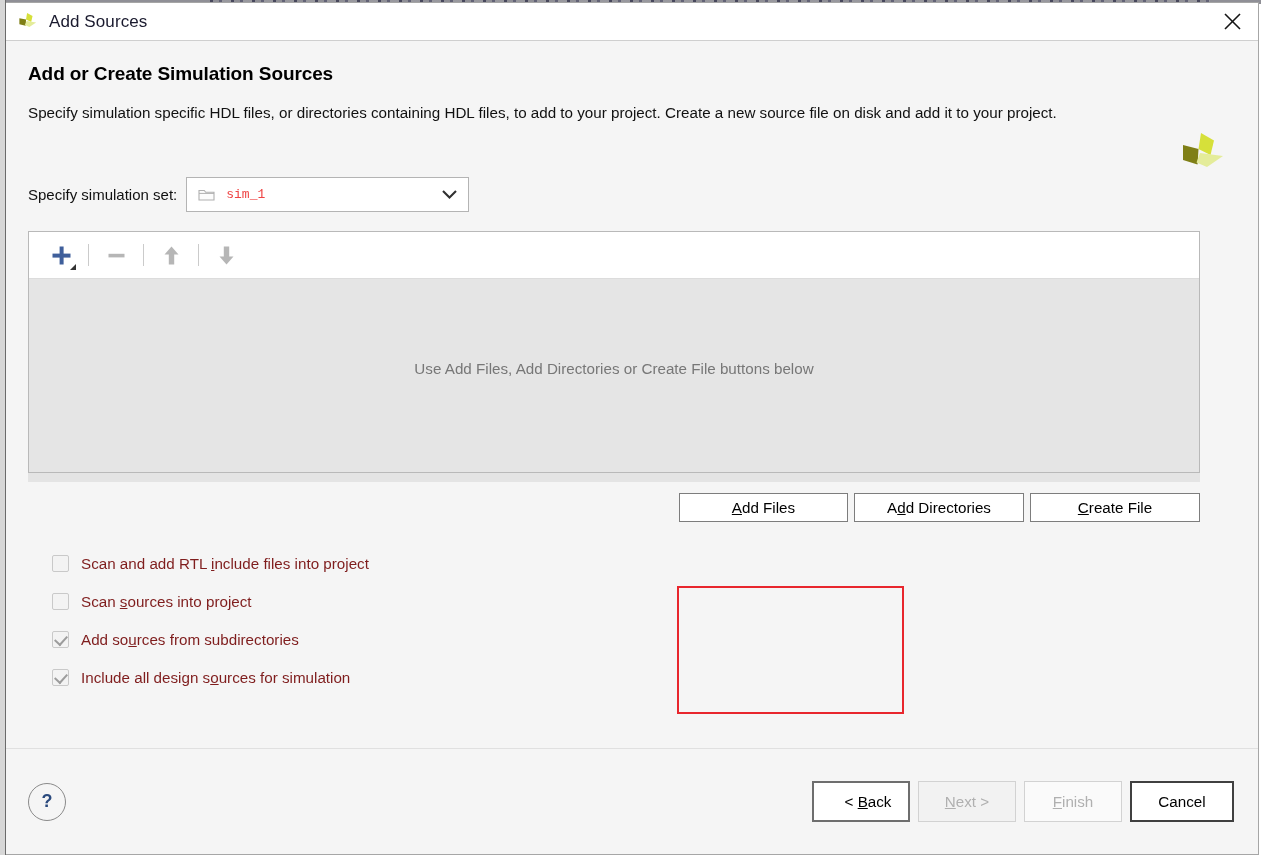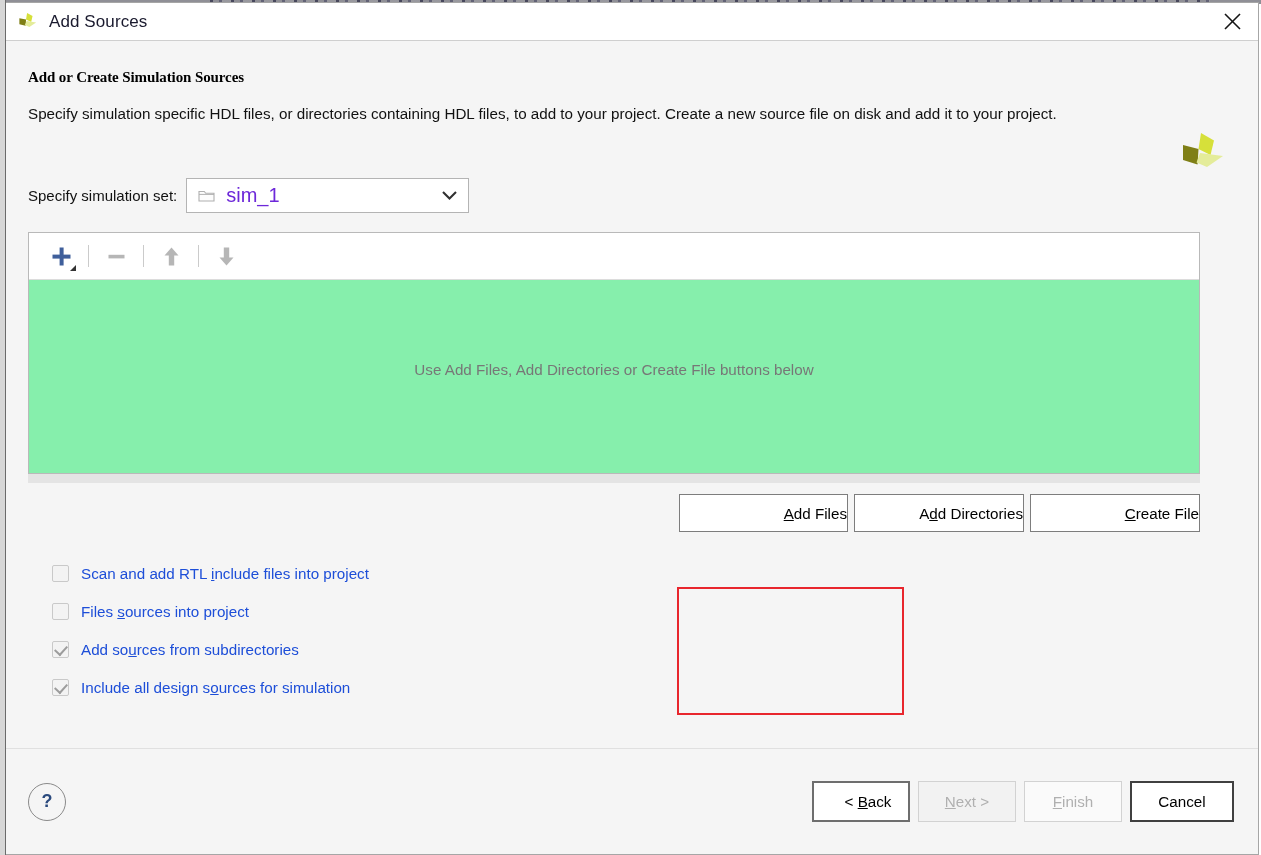--- a/index.html
+++ b/index.html
@@ -75,26 +75,25 @@
   .close-btn svg { display: block; }
 
   
   .header {
     flex: none;
     padding: 22px 26px 4px 22px;
     background: #f5f5f5;
     position: relative;
   }
   .header h1 {
-    margin: 6px 0 14px 0;
-    font-size: 15px;
+    margin: 0 0 14px 0;
+    font-size: 19px;
     font-weight: bold;
     color: #000000;
     letter-spacing: -0.1px;
-    font-family: Liberation Serif, serif;
   }
   .header p {
     margin: 0;
     font-size: 15.2px;
     line-height: 27px;
     color: #111111;
     max-width: 1120px;
   }
   .header-logo {
     position: absolute; right: 30px; top: 90px;
@@ -121,21 +120,21 @@
     width: 283px; height: 35px;
     background: #ffffff;
     border: 1px solid #b4b4b4;
     display: flex; align-items: center;
     padding: 0 10px 0 11px;
     cursor: default;
   }
   .combo .folder { flex: none; margin-right: 11px; }
   .combo .combo-val {
     flex: 1 1 auto;
-    font-size: 20px; color: #6d28d9;
+    font-size: 13px; color: #ef4444; font-family: Liberation Mono, monospace;
   }
   .combo .chev { flex: none; }
 
   
   .filepanel {
     margin-top: 19px;
     width: 1172px;
     height: 242px;
     border: 1px solid #b9b9b9;
     background: #ffffff;
@@ -161,46 +160,46 @@
   }
   .tbtn .caret {
     position: absolute; right: 1px; bottom: 2px;
     width: 0; height: 0;
     border-left: 6px solid transparent;
     border-bottom: 6px solid #333333;
   }
   .filelist {
     flex: 1 1 auto;
     display: flex; align-items: center; justify-content: center;
-    background: #86efac;
+    background: #e5e5e5;
   }
   .filelist-empty {
     font-size: 15.2px;
     color: #777777;
     margin-top: -14px;
   }
   .panel-shadow {
     width: 1172px; height: 9px;
     background: #e4e4e4;
   }
 
   
   .actions {
     margin-top: 11px;
     width: 1172px;
     display: flex; justify-content: flex-end;
     gap: 6px;
   }
   .abtn {
-    height: 38px;
+    height: 29px;
     background: #ffffff;
     border: 1px solid #7d7d7d;
     font-size: 15.2px;
     color: #000000;
-    display: flex; align-items: center; justify-content: flex-end;
+    display: flex; align-items: center; justify-content: center;
     cursor: default;
   }
   .abtn.w-addfiles { width: 169px; }
   .abtn.w-adddirs  { width: 170px; }
   .abtn.w-create   { width: 170px; }
   .mn { text-decoration: underline; }
 
   
   .annot {
     position: absolute;
@@ -232,21 +231,21 @@
     content: "";
     position: absolute;
     left: 4px; top: 1px;
     width: 6px; height: 10px;
     border: solid #9c9c9c;
     border-width: 0 2px 2px 0;
     transform: rotate(42deg);
   }
   .chklabel {
     font-size: 15.2px;
-    color: #1d4ed8;
+    color: #7f1d1d;
   }
 
   
   .footer {
     flex: none;
     height: 106px;
     border-top: 1px solid #e0e0e0;
     background: #f5f5f5;
     display: flex; align-items: center;
     padding: 0 24px 0 22px;
@@ -377,21 +376,21 @@
 
     <div class="annot"></div>
 
     <div class="checks">
       <div class="chkrow">
         <span class="chkbox"></span>
         <span class="chklabel"><span>Scan and add RTL </span><span class="mn">i</span><span>nclude files into project</span></span>
       </div>
       <div class="chkrow">
         <span class="chkbox"></span>
-        <span class="chklabel"><span>Files </span><span class="mn">s</span><span>ources into project</span></span>
+        <span class="chklabel"><span>Scan </span><span class="mn">s</span><span>ources into project</span></span>
       </div>
       <div class="chkrow">
         <span class="chkbox checked"></span>
         <span class="chklabel"><span>Add so</span><span class="mn">u</span><span>rces from subdirectories</span></span>
       </div>
       <div class="chkrow">
         <span class="chkbox checked"></span>
         <span class="chklabel"><span>Include all design s</span><span class="mn">o</span><span>urces for simulation</span></span>
       </div>
     </div>

